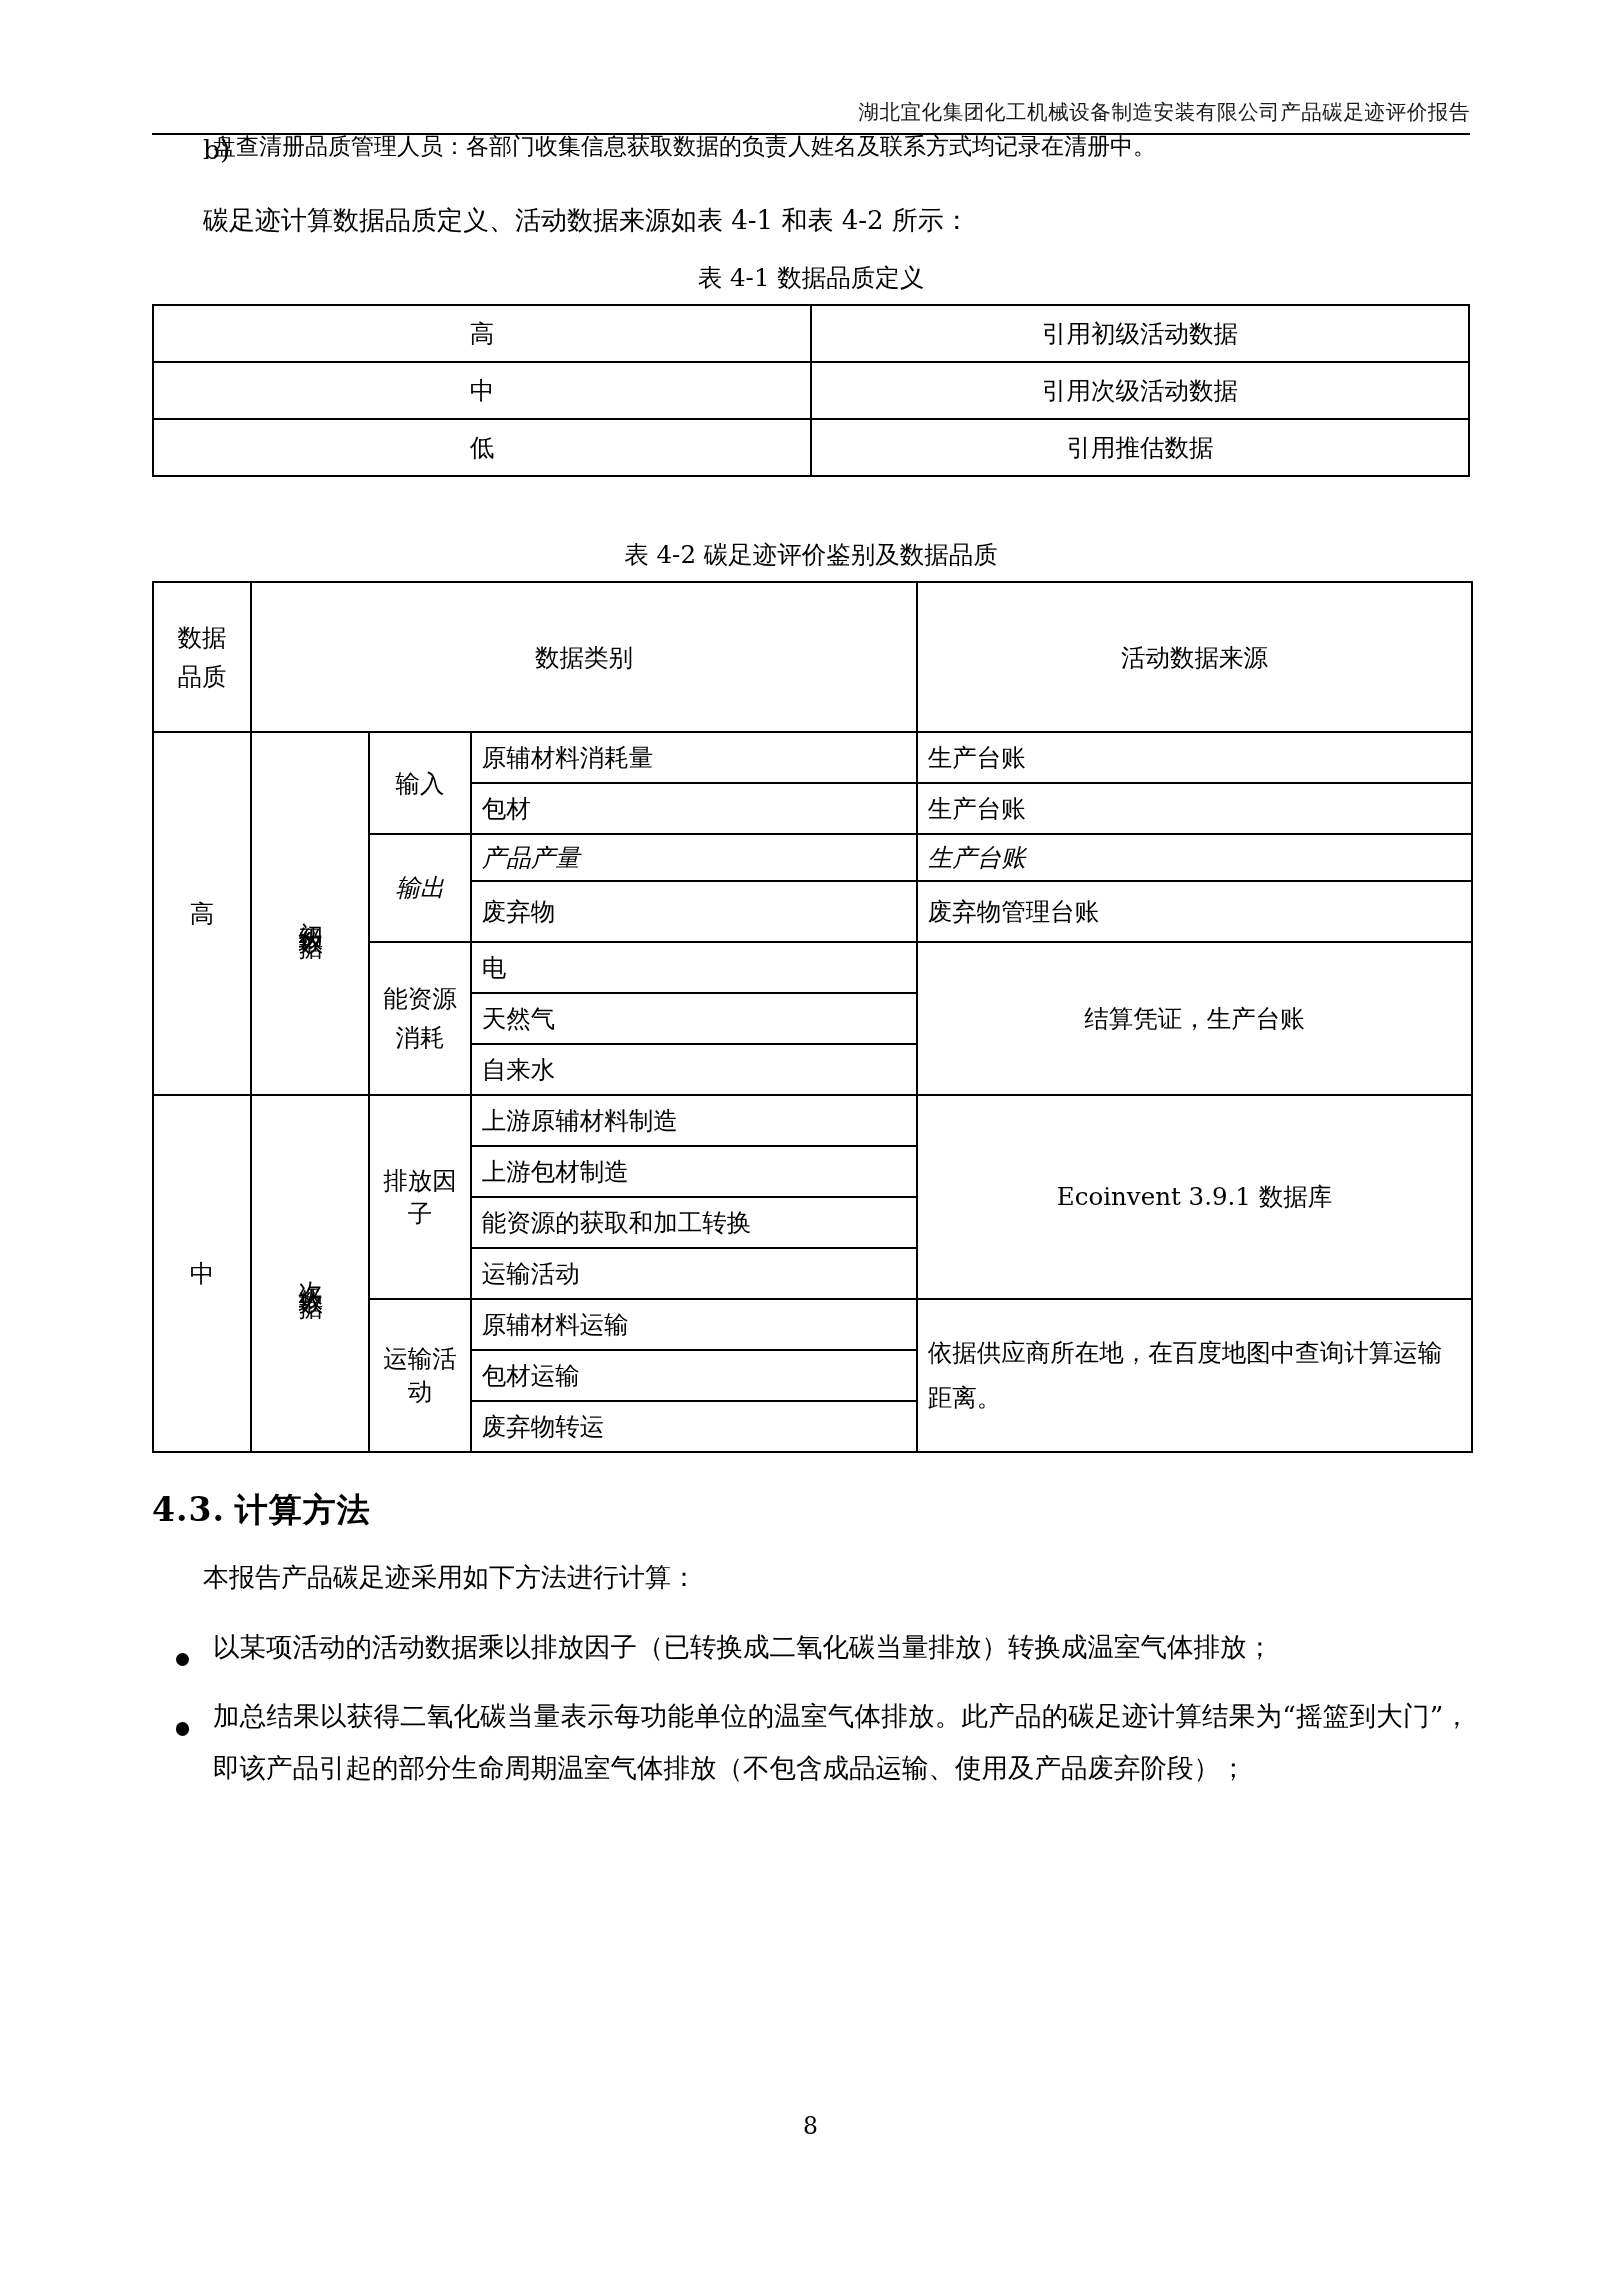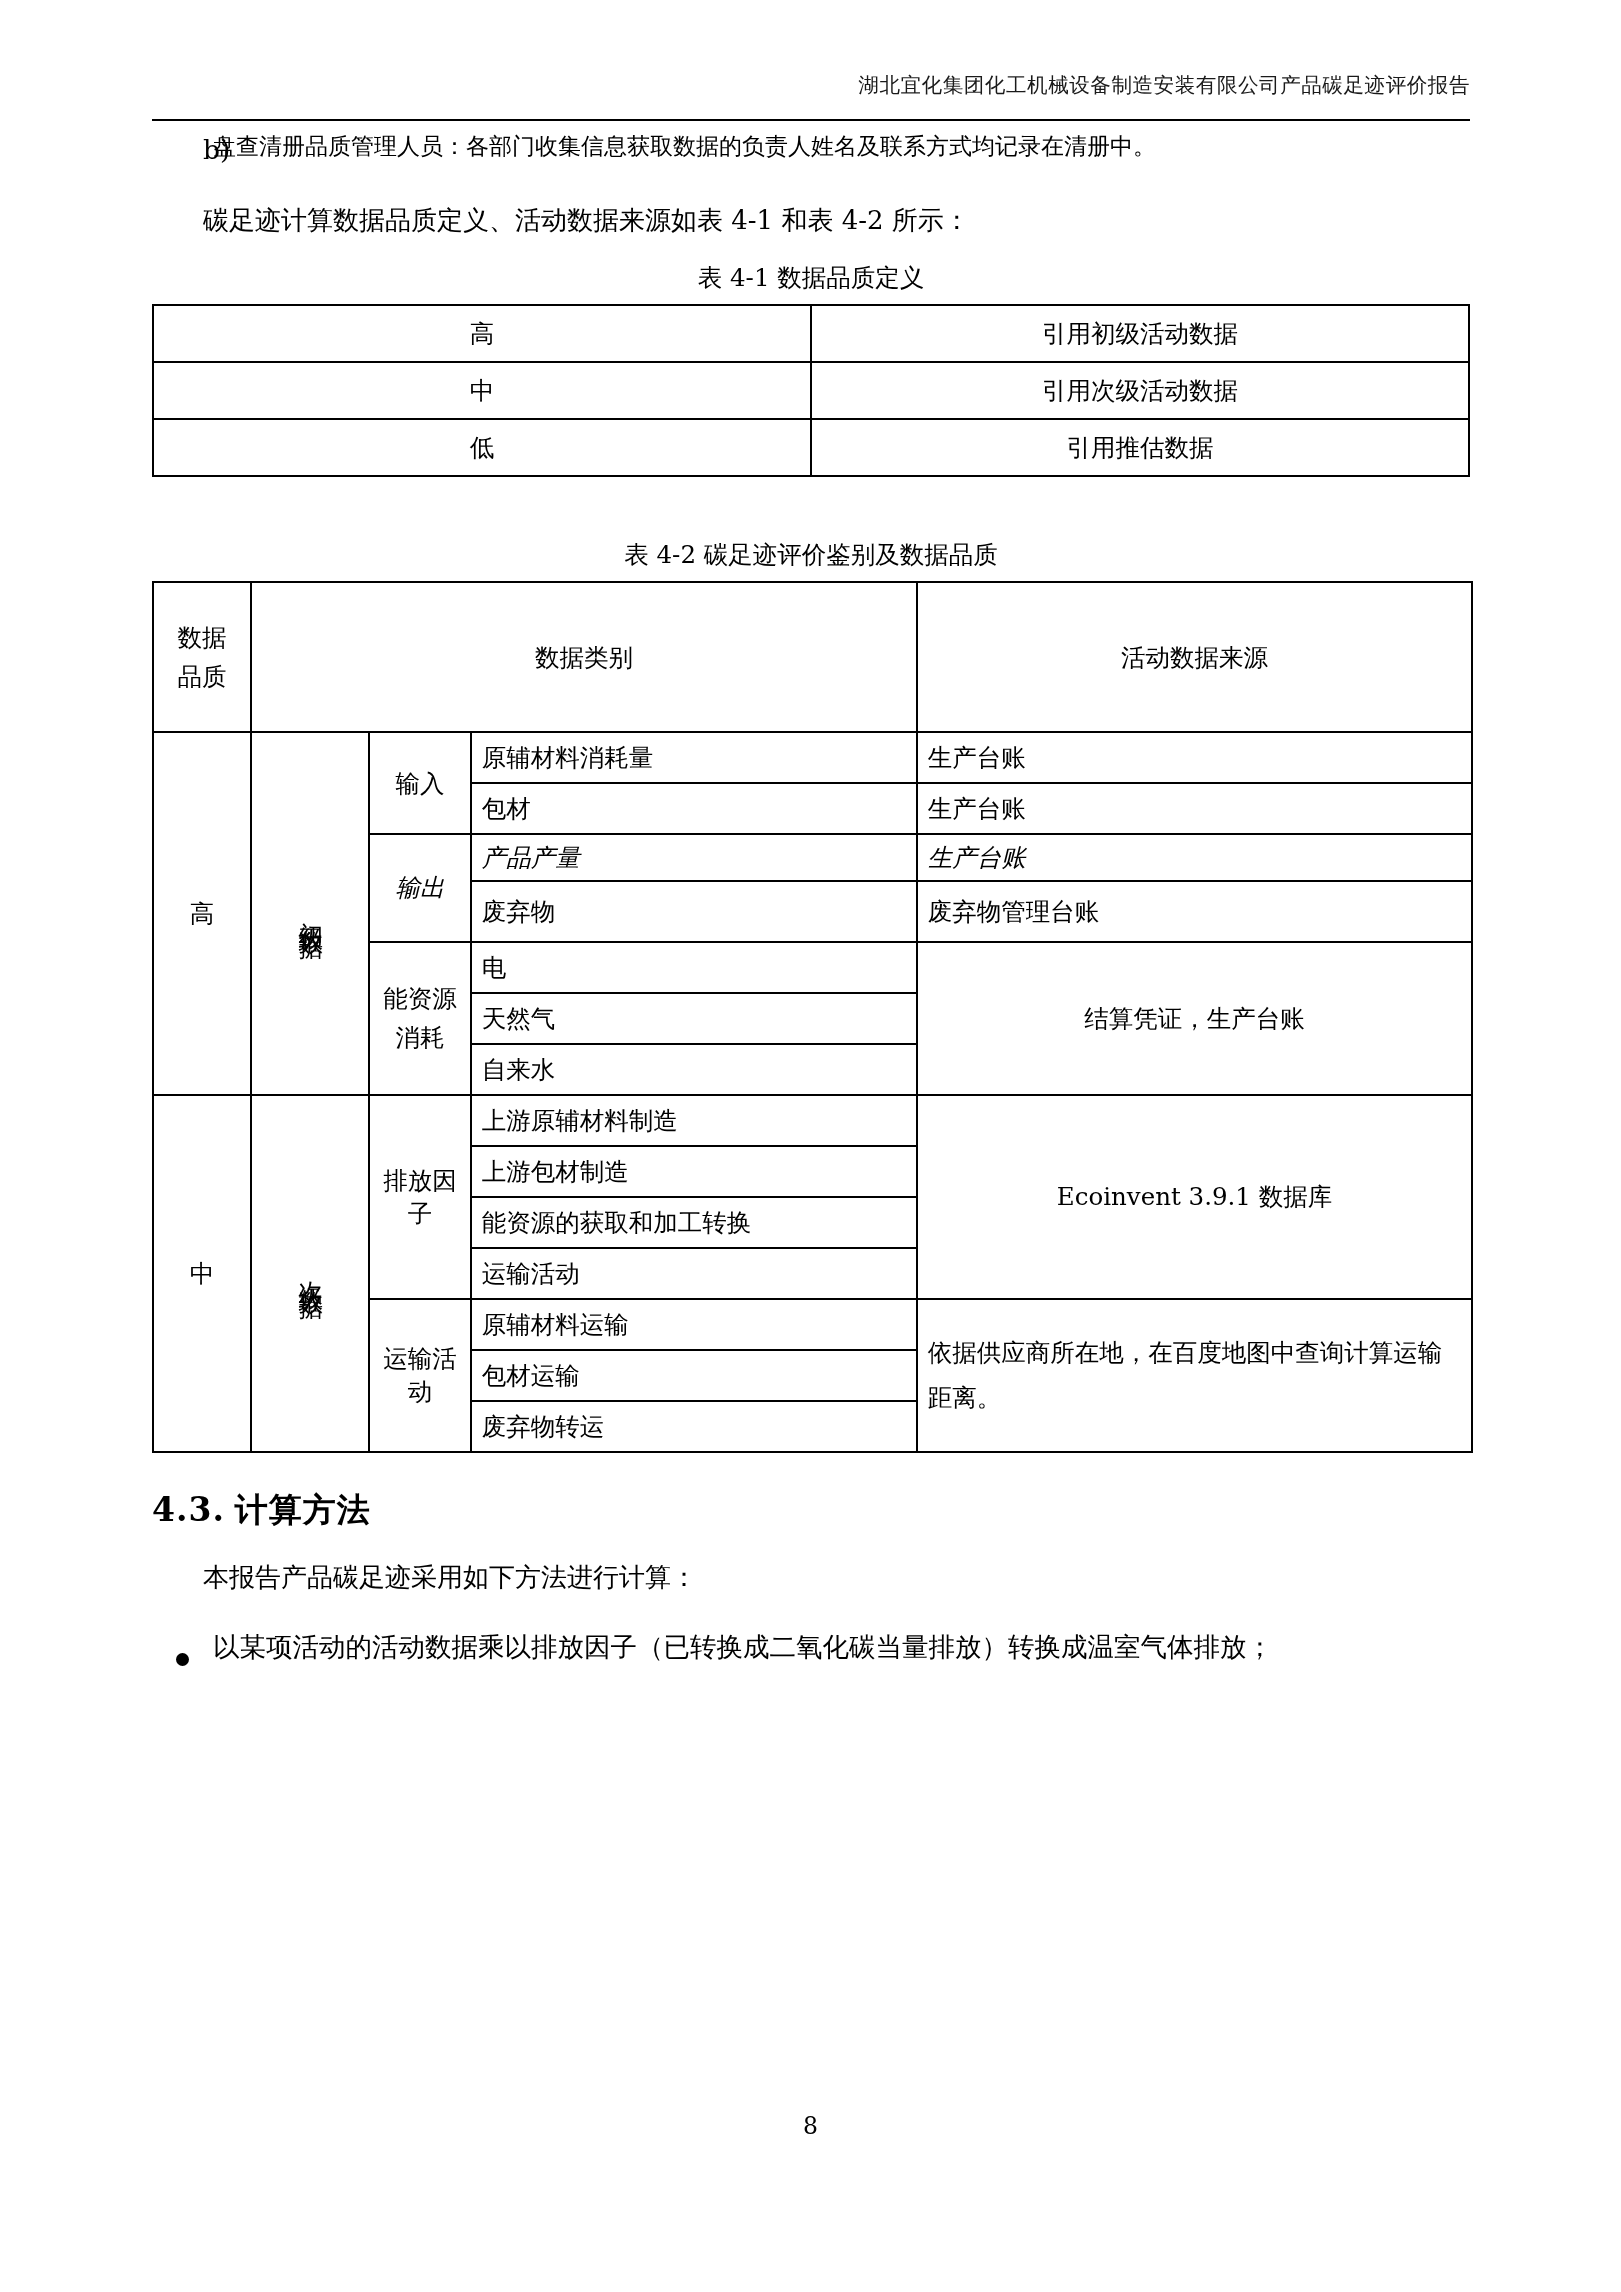--- a/index.html
+++ b/index.html
@@ -25,22 +25,23 @@
     position: absolute;
     left: 152px;
     top: 71px;
     width: 1318px;
   }
   .header-text {
     text-align: right;
     font-size: 20.6px;
     letter-spacing: 0.5px;
     color: #1a1a1a;
-    padding-bottom: 20px;
-    font-family: "DejaVu Serif", "Liberation Serif", serif;
+    padding-bottom: 7px;
+    font-family: "DejaVu Serif", "Liberation Serif", serif;
+    margin-top: 27px;
   }
   .header-rule {
     border-bottom: 2.9px solid #000;
     width: 100%;
   }
 
   
   .content {
     position: absolute;
     left: 152px;
@@ -325,19 +326,23 @@
       <span class="sec-num">4.3.</span><span>计算方法</span>
     </div>
 
     <div class="indent-para">本报告产品碳足迹采用如下方法进行计算：</div>
 
     <div class="bullet-item">
       <div class="bullet-marker"><span class="bullet-dot"></span></div>
       <div class="bullet-body">以某项活动的活动数据乘以排放因子（已转换成二氧化碳当量排放）转换成温室气体排放；</div>
     </div>
 
+    <div class="bullet-item">
+      <div class="bullet-marker"><span class="bullet-dot"></span></div>
+      <div class="bullet-body">加总结果以获得二氧化碳当量表示每功能单位的温室气体排放。此产品的碳足迹计算结果为“摇篮到大门”，即该产品引起的部分生命周期温室气体排放（不包含成品运输、使用及产品废弃阶段）；</div>
+    </div>
 
   </div>
 
   <div class="page-number">8</div>
 
 </div>
 
 
 </body></html>

